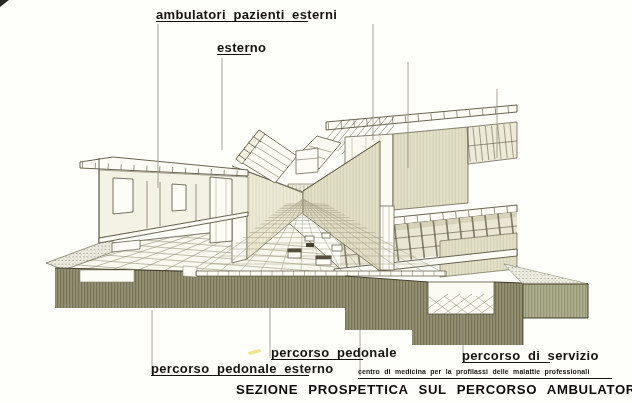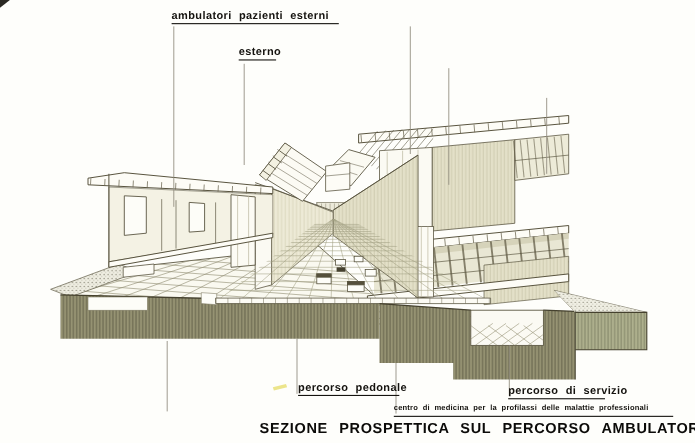--- a/index.html
+++ b/index.html
@@ -4,21 +4,21 @@
 <style>
   html,body{margin:0;padding:0;background:#ffffff;}
   .board{
     position:relative;width:632px;height:403px;overflow:hidden;
     background:#fefefb;
     font-family:"Liberation Sans", sans-serif;
   }
   svg{position:absolute;left:0;top:0;}
   .lbl{
     position:absolute;
-    font-size:10px;font-weight:bold;color:#15130f;
+    font-size:13px;font-weight:bold;color:#15130f;
     letter-spacing:.35px;word-spacing:3.5px;white-space:nowrap;
     border-bottom:1.3px solid #15130f;padding-bottom:1.5px;
     line-height:8px;
   }
   .lbl.small{font-size:6.9px;letter-spacing:.15px;word-spacing:2.2px;}
   #lbl-amb-est{left:156px;top:11px;width:152px;}
   #lbl-attesa{left:217px;top:44px;width:34px;}
   #lbl-alloggi{left:371px;top:11px;width:218px;}
   #lbl-amb-int{left:406px;top:49px;width:134px;}
   #lbl-perc-attesa{left:496px;top:76px;width:131px;}
@@ -289,18 +289,19 @@
       <line x1="360" y1="330" x2="360" y2="376"></line>
       <line x1="463" y1="314" x2="463" y2="360"></line>
     </g>
 
     <polygon points="248,352 260,349 261,352 249,355" fill="#e9e077" opacity="0.85"></polygon>
   </svg>
 
   <div class="lbl" id="lbl-amb-est">ambulatori pazienti esterni</div>
   <div class="lbl" id="lbl-attesa">esterno</div>
   <div class="lbl" id="lbl-perc-ped">percorso pedonale</div>
+  <div class="lbl" id="lbl-perc-ped-est">percorso pedonale esterno</div>
   <div class="lbl" id="lbl-perc-serv">percorso di servizio</div>
   <div class="lbl small" id="lbl-centro">centro di medicina per la profilassi delle malattie professionali</div>
 
   <div class="title">SEZIONE PROSPETTICA SUL PERCORSO AMBULATORIALE</div>
 
 </div>
 
 </body></html>

